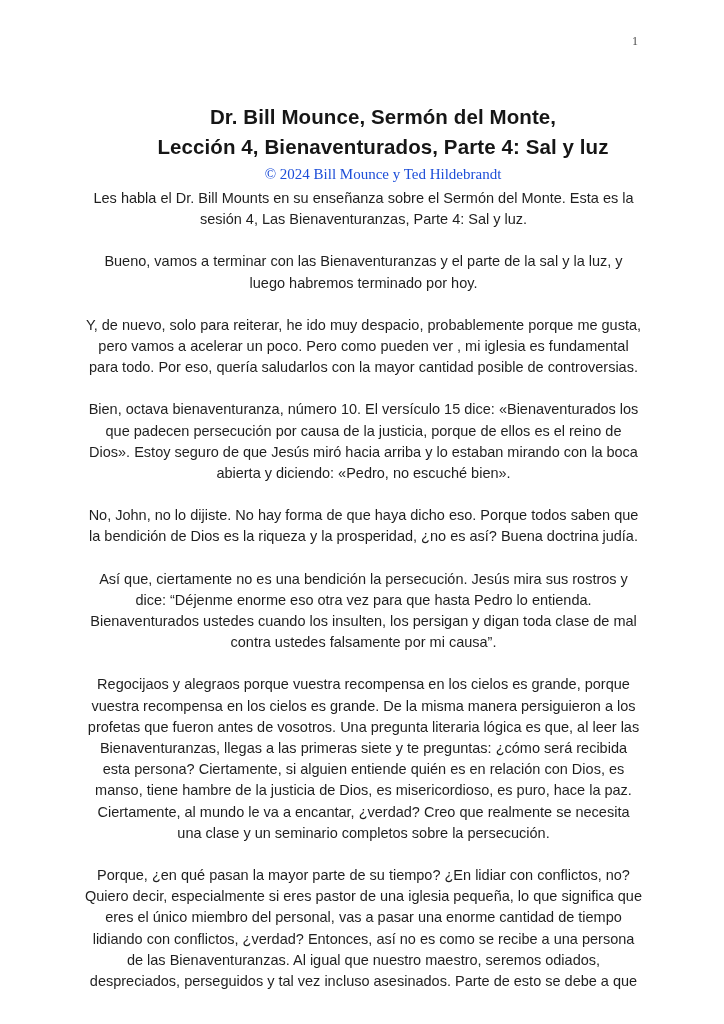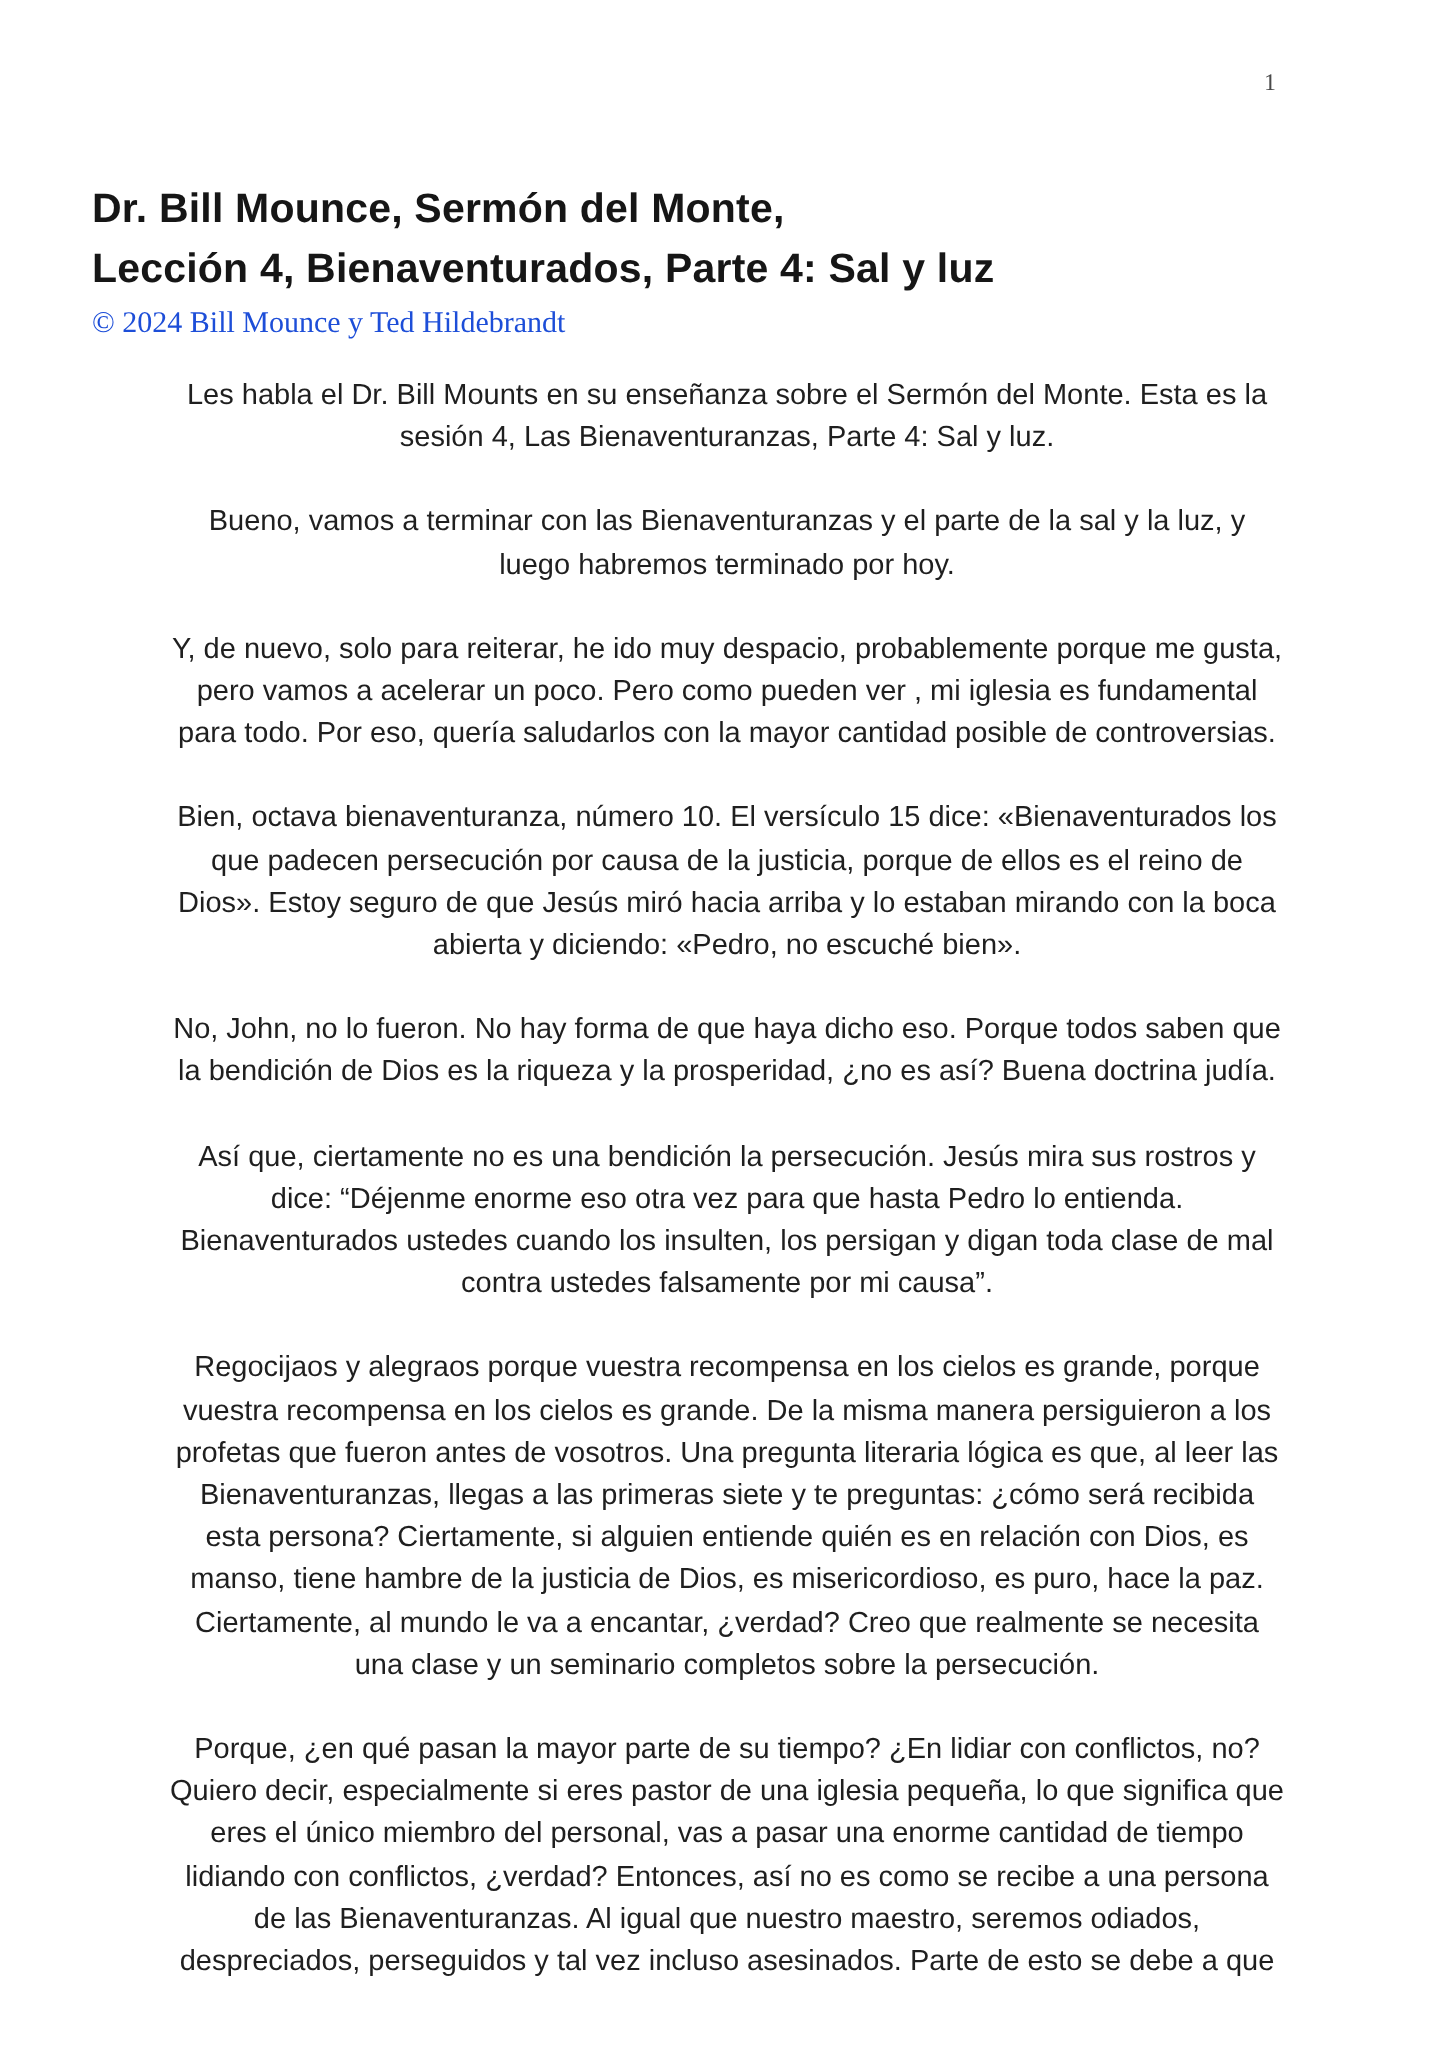--- a/index.html
+++ b/index.html
@@ -20,21 +20,22 @@
   }
   .page-number {
     position: absolute;
     top: 34px;
     right: 86px;
     font-family: "Liberation Serif", serif;
     font-size: 12px;
     color: #4a4a4a;
   }
   .title-block {
-    margin: 4px;
+    text-align: center;
+    margin: 16px;
     padding-left: 42px;
   }
   .title-line {
     font-size: 20.5px;
     font-weight: 700;
     line-height: 30px;
     letter-spacing: 0.1px;
     color: #161616;
   }
   .copyright {
@@ -68,19 +69,19 @@
     <div class="title-line">Dr. Bill Mounce, Sermón del Monte,</div>
     <div class="title-line">Lección 4, Bienaventurados, Parte 4: Sal y luz</div>
     <div class="copyright">© 2024 Bill Mounce y Ted Hildebrandt</div>
   </div>
 
   <div class="body-text">
     <p>Les habla el Dr. Bill Mounts en su enseñanza sobre el Sermón del Monte. Esta es la sesión 4, Las Bienaventuranzas, Parte 4: Sal y luz.</p>
     <p>Bueno, vamos a terminar con las Bienaventuranzas y el parte de la sal y la luz, y luego habremos terminado por hoy.</p>
     <p>Y, de nuevo, solo para reiterar, he ido muy despacio, probablemente porque me gusta, pero vamos a acelerar un poco. Pero como pueden ver , mi iglesia es fundamental para todo. Por eso, quería saludarlos con la mayor cantidad posible de controversias.</p>
     <p>Bien, octava bienaventuranza, número 10. El versículo 15 dice: «Bienaventurados los que padecen persecución por causa de la justicia, porque de ellos es el reino de Dios». Estoy seguro de que Jesús miró hacia arriba y lo estaban mirando con la boca abierta y diciendo: «Pedro, no escuché bien».</p>
-    <p>No, John, no lo fueron. No hay forma de que haya dicho eso. Porque todos saben que la bendición de Dios es la riqueza y la prosperidad, ¿no es así? Buena doctrina judía.</p>
+    <p>No, John, no lo dijiste. No hay forma de que haya dicho eso. Porque todos saben que la bendición de Dios es la riqueza y la prosperidad, ¿no es así? Buena doctrina judía.</p>
     <p>Así que, ciertamente no es una bendición la persecución. Jesús mira sus rostros y dice: “Déjenme enorme eso otra vez para que hasta Pedro lo entienda. Bienaventurados ustedes cuando los insulten, los persigan y digan toda clase de mal contra ustedes falsamente por mi causa”.</p>
     <p>Regocijaos y alegraos porque vuestra recompensa en los cielos es grande, porque vuestra recompensa en los cielos es grande. De la misma manera persiguieron a los profetas que fueron antes de vosotros. Una pregunta literaria lógica es que, al leer las Bienaventuranzas, llegas a las primeras siete y te preguntas: ¿cómo será recibida esta persona? Ciertamente, si alguien entiende quién es en relación con Dios, es manso, tiene hambre de la justicia de Dios, es misericordioso, es puro, hace la paz. Ciertamente, al mundo le va a encantar, ¿verdad? Creo que realmente se necesita una clase y un seminario completos sobre la persecución.</p>
     <p>Porque, ¿en qué pasan la mayor parte de su tiempo? ¿En lidiar con conflictos, no? Quiero decir, especialmente si eres pastor de una iglesia pequeña, lo que significa que eres el único miembro del personal, vas a pasar una enorme cantidad de tiempo lidiando con conflictos, ¿verdad? Entonces, así no es como se recibe a una persona de las Bienaventuranzas. Al igual que nuestro maestro, seremos odiados, despreciados, perseguidos y tal vez incluso asesinados. Parte de esto se debe a que</p>
   </div>
 
 </div>
 
 </body></html>

